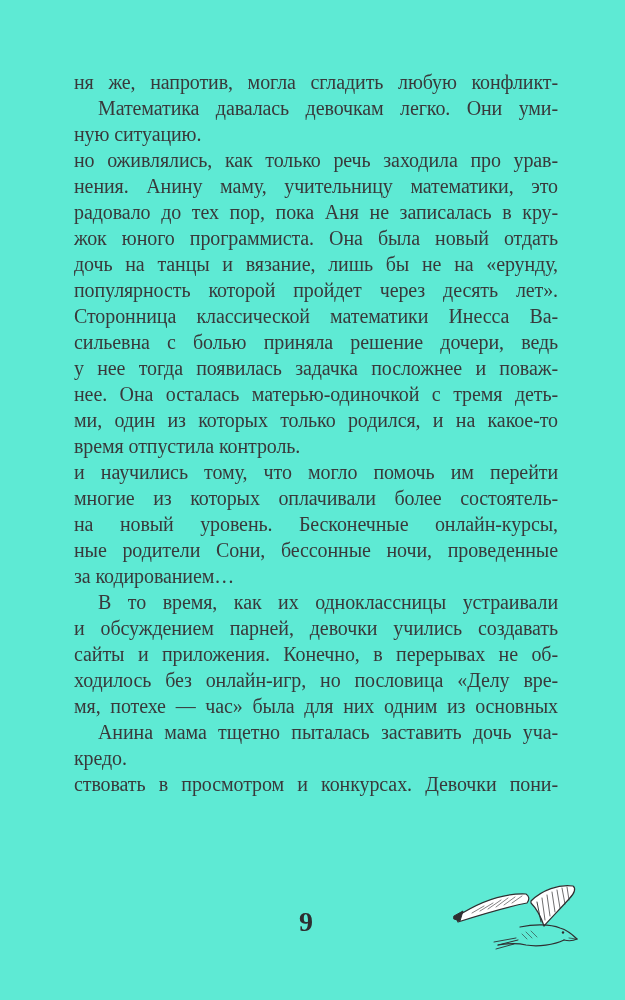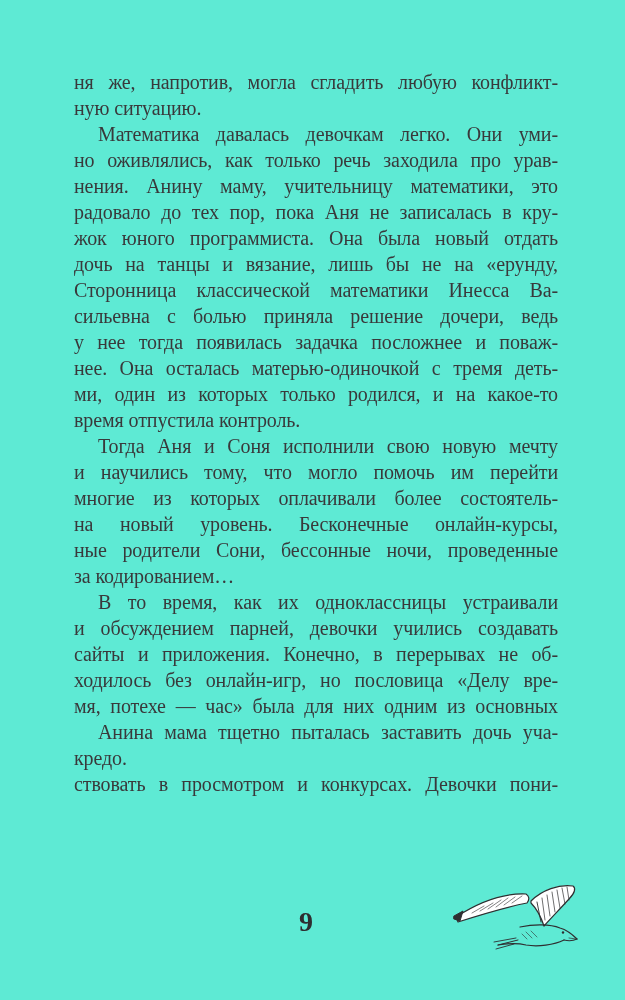--- a/index.html
+++ b/index.html
@@ -70,34 +70,34 @@
     display: block;
   }
 </style>
 </head>
 <body>
 
 <div class="book-page">
 
   <div class="text-block" id="text-block">
       <div class="line justified">ня же, напротив, могла сгладить любую конфликт-</div>
+      <div class="line justified indent">Математика давалась девочкам легко. Они уми-</div>
       <div class="line justified endline">ную ситуацию.</div>
-      <div class="line justified indent">Математика давалась девочкам легко. Они уми-</div>
       <div class="line justified">но оживлялись, как только речь заходила про урав-</div>
       <div class="line justified">нения. Анину маму, учительницу математики, это</div>
       <div class="line justified">радовало до тех пор, пока Аня не записалась в кру-</div>
       <div class="line justified">жок юного программиста. Она была новый отдать</div>
       <div class="line justified">дочь на танцы и вязание, лишь бы не на «ерунду,</div>
+      <div class="line justified">популярность которой пройдет через десять лет».</div>
       <div class="line justified">Сторонница классической математики Инесса Ва-</div>
       <div class="line justified">сильевна с болью приняла решение дочери, ведь</div>
       <div class="line justified">у нее тогда появилась задачка посложнее и поваж-</div>
       <div class="line justified">нее. Она осталась матерью-одиночкой с тремя деть-</div>
       <div class="line justified">ми, один из которых только родился, и на какое-то</div>
       <div class="line justified endline">время отпустила контроль.</div>
-      <div class="line justified indent">Тогда Аня и Соня исполнили свою новую мечту</div>
       <div class="line justified">и научились тому, что могло помочь им перейти</div>
       <div class="line justified">многие из которых оплачивали более состоятель-</div>
       <div class="line justified">на новый уровень. Бесконечные онлайн-курсы,</div>
       <div class="line justified">ные родители Сони, бессонные ночи, проведенные</div>
       <div class="line justified endline">за кодированием…</div>
       <div class="line justified indent">В то время, как их одноклассницы устраивали</div>
       <div class="line justified">и обсуждением парней, девочки учились создавать</div>
       <div class="line justified">сайты и приложения. Конечно, в перерывах не об-</div>
       <div class="line justified">ходилось без онлайн-игр, но пословица «Делу вре-</div>
       <div class="line justified">мя, потехе — час» была для них одним из основных</div>

